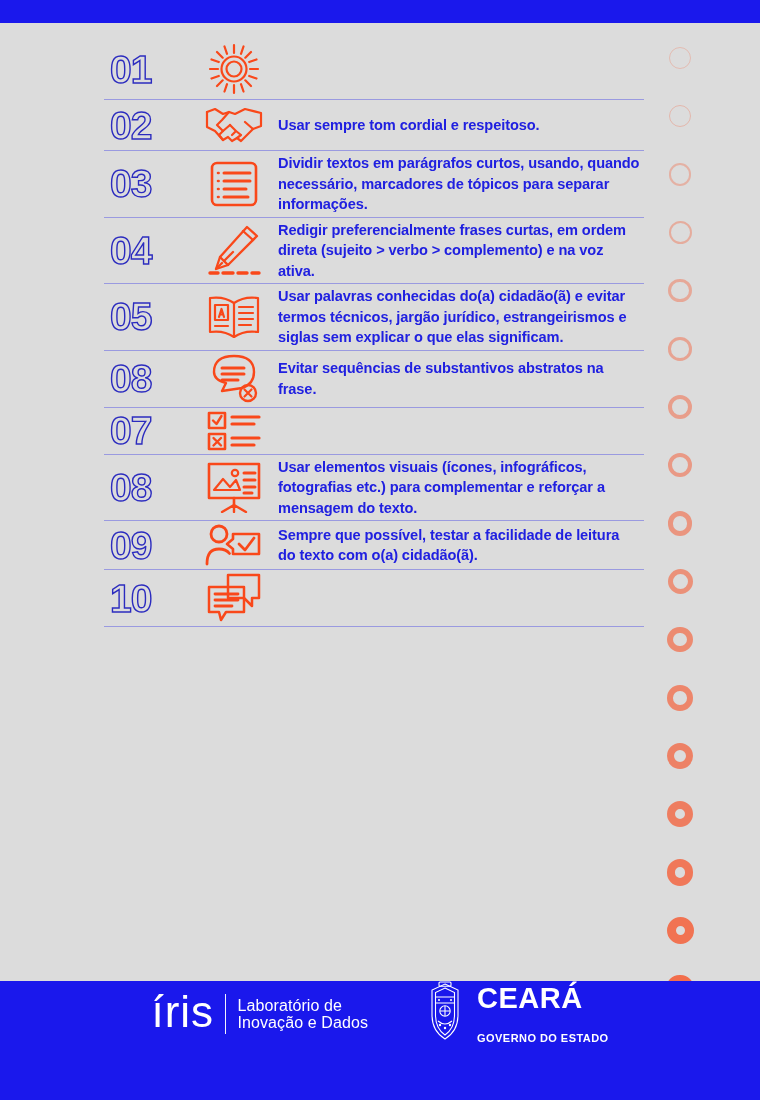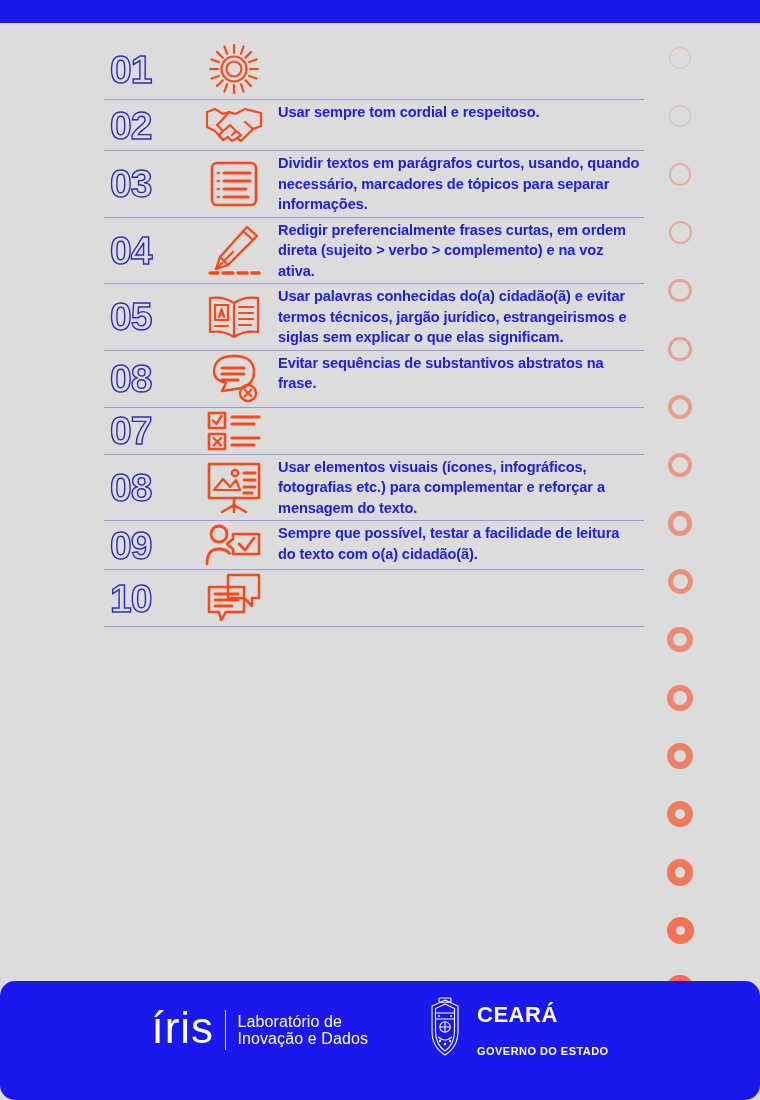--- a/index.html
+++ b/index.html
@@ -31,20 +31,21 @@
   
   #list {
     position: absolute;
     top: 39px;
     left: 104px;
     width: 540px;
   }
 
   .row {
     display: flex;
+    align-items: center;
     border-bottom: 1.4px solid #9a9ae0;
     padding: 2px 0;
   }
   .row:last-child { }
 
   .num-cell {
     width: 92px;
     flex: 0 0 92px;
     display: flex;
     align-items: center;
@@ -114,22 +115,20 @@
   #footer {
     position: absolute;
     left: 0;
     top: 981px;
     width: 760px;
     height: 119px;
     background: #1a18ec;
     display: flex;
     align-items: flex-start;
     justify-content: center;
-    padding-top: 16px;
-    border-radius: 15px;
   }
   #footer-inner {
     display: flex;
     align-items: center;
     gap: 26px;
   }
   .iris-lockup {
     display: flex;
     align-items: center;
     gap: 11px;
@@ -159,21 +158,21 @@
   }
   .ceara-lockup {
     display: flex;
     align-items: center;
     gap: 9px;
     margin-left: 28px;
   }
   .ceara-text { line-height: 1; }
   .ceara-word {
     color: #ffffff;
-    font-size: 22px;
+    font-size: 29px;
     font-weight: 700;
     letter-spacing: 0.5px;
     line-height: 1;
   }
   .ceara-sub {
     color: #ffffff;
     font-size: 11px;
     font-weight: 700;
     letter-spacing: 0.45px;
     margin-top: 20px;

